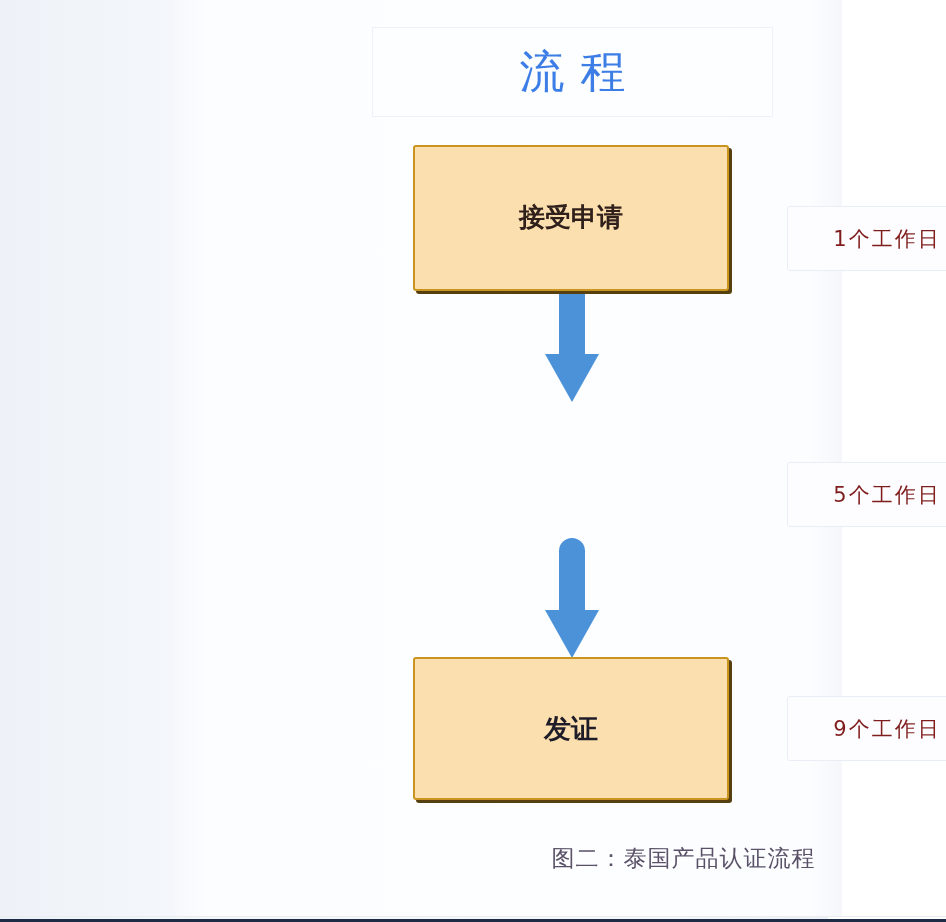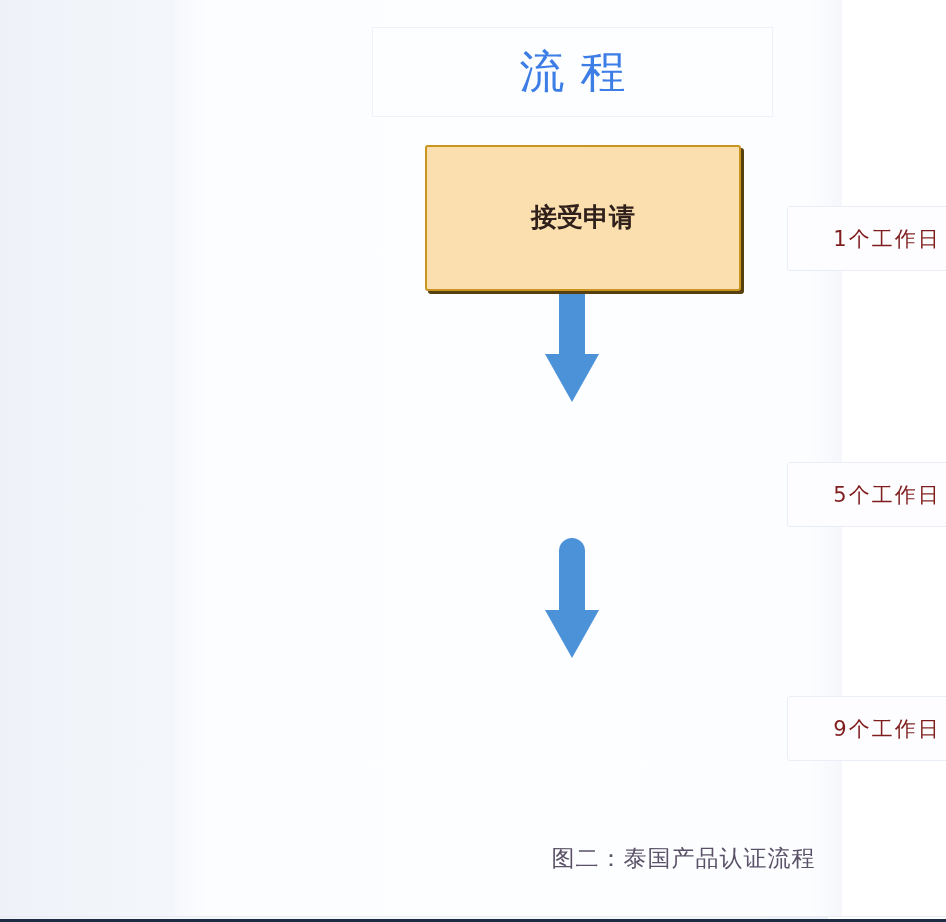--- a/index.html
+++ b/index.html
@@ -23,21 +23,21 @@
     background: #fdfeff;
     border: 1px solid #edf1f8;
     display: flex; align-items: center; justify-content: center;
   }
   .title-card h1 {
     font-size: 45px; font-weight: 500;
     color: #3d7de6;
     letter-spacing: 16px; text-indent: 16px;
   }
   .flow-box {
-    position: absolute; left: 250px; width: 316px;
+    position: absolute; left: 238px; width: 316px;
     background: #fcdfae;
     border: 2px solid #c9941f;
     border-radius: 3px;
     box-shadow: 3px 3px 0 #57400f;
     z-index: 2;
     display: flex; flex-direction: column; align-items: center; justify-content: center;
     text-align: center;
   }
   .box-accept { top: 145px; height: 146px; padding: 4px 8px; }
   .box-title {
@@ -103,20 +103,23 @@
     </svg>
 
     <div class="duration-badge badge-2">
       <span>5个工作日</span>
     </div>
 
     <svg class="flow-arrow arrow-2" viewBox="0 0 58 124">
       <path d="M16,15 A13,13 0 0 1 42,15 L42,74 L56,74 L29,122 L2,74 L16,74 Z" fill="#4c92d9"></path>
     </svg>
 
+    <div class="flow-box box-bottom">
+      <div class="box-label">发证</div>
+    </div>
     <div class="duration-badge badge-3">
       <span>9个工作日</span>
     </div>
 
     <div class="caption">图二：泰国产品认证流程</div>
   </div>
 
   <div class="panel-split"></div>
   <div class="bottom-line"></div>
 </div>

